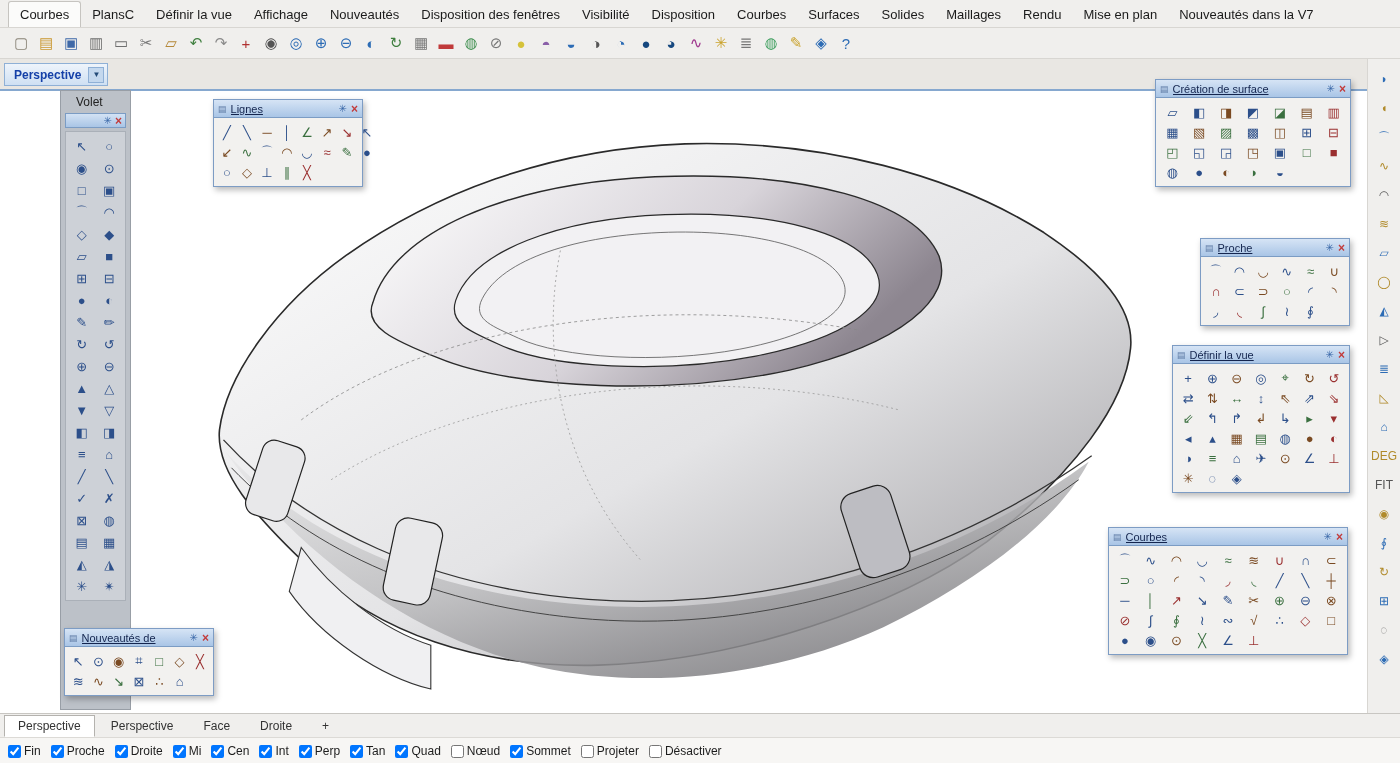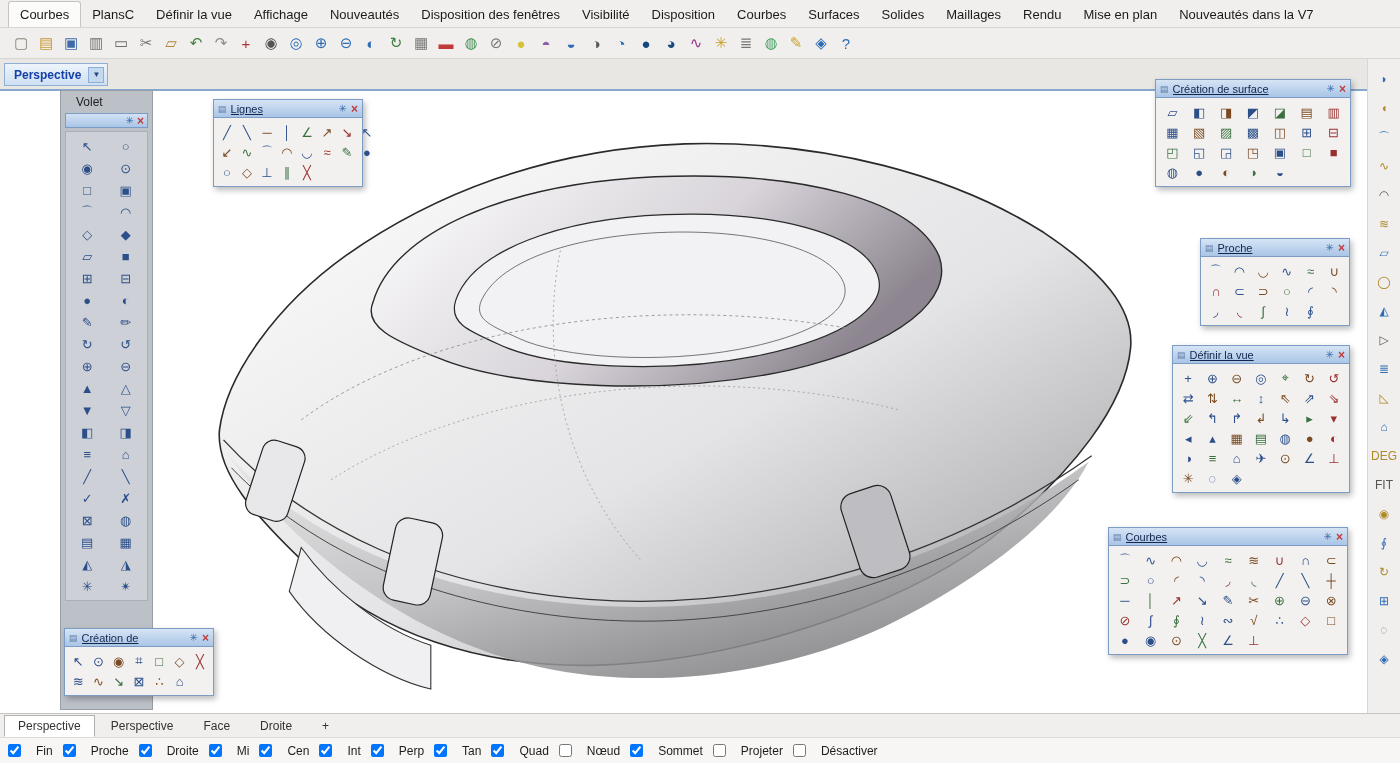--- a/index.html
+++ b/index.html
@@ -16,21 +16,21 @@
 
   
   .main { position:absolute; top:59px; bottom:50px; left:0; right:0; background:#e9e7e3; }
   .viewport { position:absolute; left:0; top:30px; right:33px; bottom:0; background:#ffffff; border-top:2px solid #86a8cf; }
   .viewport svg { display:block; width:100%; height:100%; }
 
   .persp-tab { position:absolute; top:4px; left:4px; height:23px; z-index:5; display:flex; align-items:center; background:linear-gradient(#eef4fb,#cfe0f3); border:1px solid #8fb0d6; padding:0 3px 0 9px; font-size:12px; font-weight:bold; color:#1540a8; }
   .persp-caret { width:16px; height:16px; margin-left:7px; background:#c4d8ee; border:1px solid #8fb0d6; font-size:8px; color:#234a77; display:flex; align-items:center; justify-content:center; }
 
   
-  .volet { position:absolute; left:60px; top:31px; width:93px; bottom:3px; background:#bcc1c8; border:1px solid #989ea6; z-index:4; }
+  .volet { position:absolute; left:60px; top:31px; width:71px; bottom:3px; background:#bcc1c8; border:1px solid #989ea6; z-index:4; }
   .volet-header { font-size:12px; color:#222; padding:4px 0 4px 15px; }
   .volet-mini { height:15px; margin:0 4px 3px 4px; background:linear-gradient(#d3e2f4,#a9c5e6); border:1px solid #7b9cc4; display:flex; align-items:center; justify-content:flex-end; gap:3px; padding:0 3px; }
   .volet-icons { margin:0 4px; background:#cdd1d7; border:1px solid #aab0b8; display:grid; grid-template-columns:repeat(2,1fr); row-gap:4px; padding:5px 2px; justify-items:center; }
   .vl-icon { font-size:13px; width:18px; height:18px; display:flex; align-items:center; justify-content:center; color:#2c4f8a; }
 
   
   .palette { position:absolute; background:#f2f1ef; border:1px solid #7d9cc4; box-shadow:2px 3px 6px rgba(0,0,0,0.28); z-index:6; }
   .pal-title { height:18px; background:linear-gradient(#d6e4f5,#a9c5e6); border-bottom:1px solid #7b9cc4; display:flex; align-items:center; gap:4px; padding:0 4px; }
   .pal-handle { font-size:9px; color:#5f7ca5; }
   .pal-text { flex:1; font-size:11px; color:#14254e; white-space:nowrap; overflow:hidden;text-decoration:underline; }
@@ -59,21 +59,21 @@
   .rb-icon:nth-child(2n) { color:#b08a2a; }
   .rb-icon:nth-child(5n) { color:#555; }
 
   
   .vp-bottombar { position:absolute; bottom:26px; left:0; right:0; height:24px; background:#f0efed; border-top:1px solid #c8c6c2; display:flex; align-items:flex-end; padding-left:4px; gap:2px; }
   .vp-tab { font-size:12px; color:#333; padding:3px 13px; border:1px solid transparent; }
   .vp-tab.active { background:#ffffff; border:1px solid #b4b2ae; border-bottom-color:#ffffff; }
 
   
   .statusbar { position:absolute; bottom:0; left:0; right:0; height:26px; background:#f7f6f4; border-top:1px solid #dcdad6; display:flex; align-items:center; padding-left:8px; }
-  .osnap { display:flex; align-items:flex-start; gap:15px; font-size:12px; color:#1d1d1d; margin-right:10px; white-space:nowrap; }
+  .osnap { display:flex; align-items:flex-end; gap:3px; font-size:12px; color:#1d1d1d; margin-right:10px; white-space:nowrap; }
   .osnap input { width:13px; height:13px; }
 </style>
 </head>
 <body>
 
 <div class="menubar">
 
 <span class="menu-tab active">Courbes</span>
     <span class="menu-tab">PlansC</span>
     <span class="menu-tab">Définir la vue</span>
@@ -264,21 +264,21 @@
         <span class="pal-icon">◇</span>
         <span class="pal-icon">⊥</span>
         <span class="pal-icon">∥</span>
         <span class="pal-icon">╳</span>
       </div>
   </div>
 
   <div class="palette pal-selection">
     <div class="pal-title">
       <span class="pal-handle">▤</span>
-      <span class="pal-text">Création de</span>
+      <span class="pal-text">Nouveautés de</span>
       <span class="pal-gear">✳</span>
       <span class="pal-close">×</span>
     </div>
     <div class="pal-grid cols-7">
 
     <span class="pal-icon">↖</span>
         <span class="pal-icon">⊙</span>
         <span class="pal-icon">◉</span>
         <span class="pal-icon">⌗</span>
         <span class="pal-icon">□</span>

